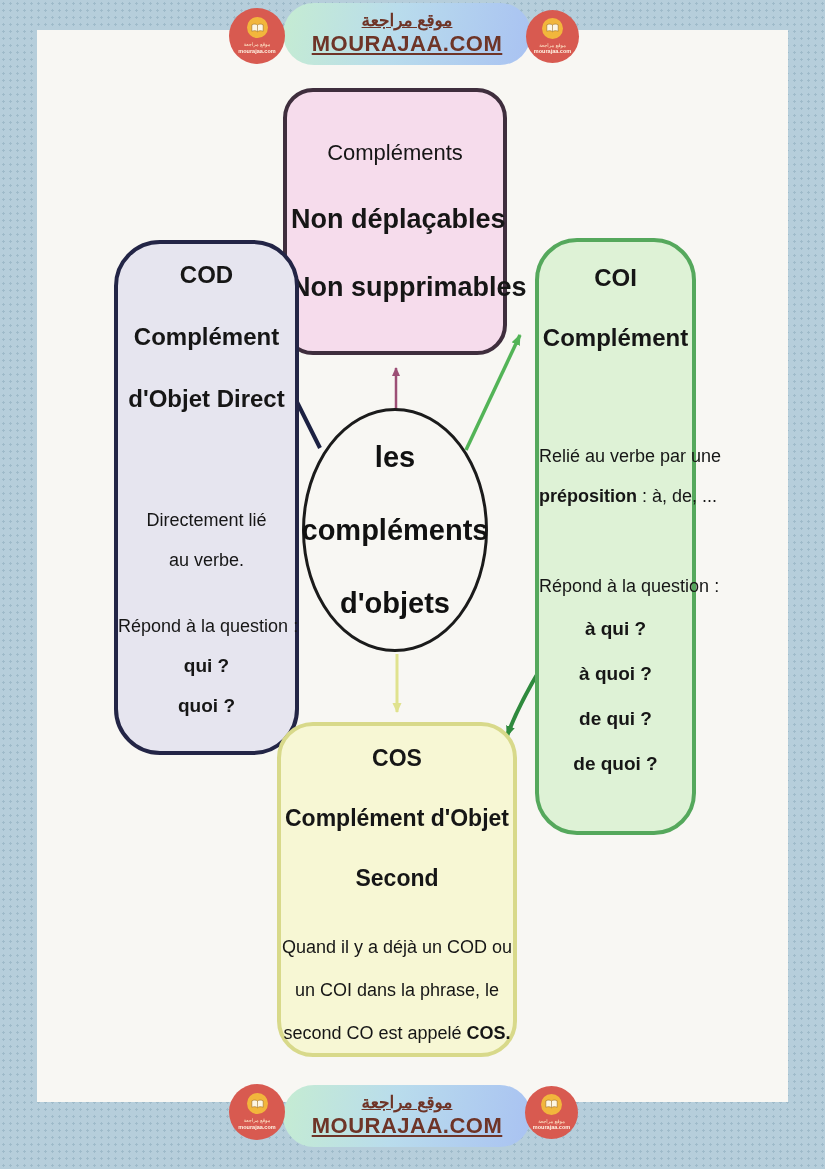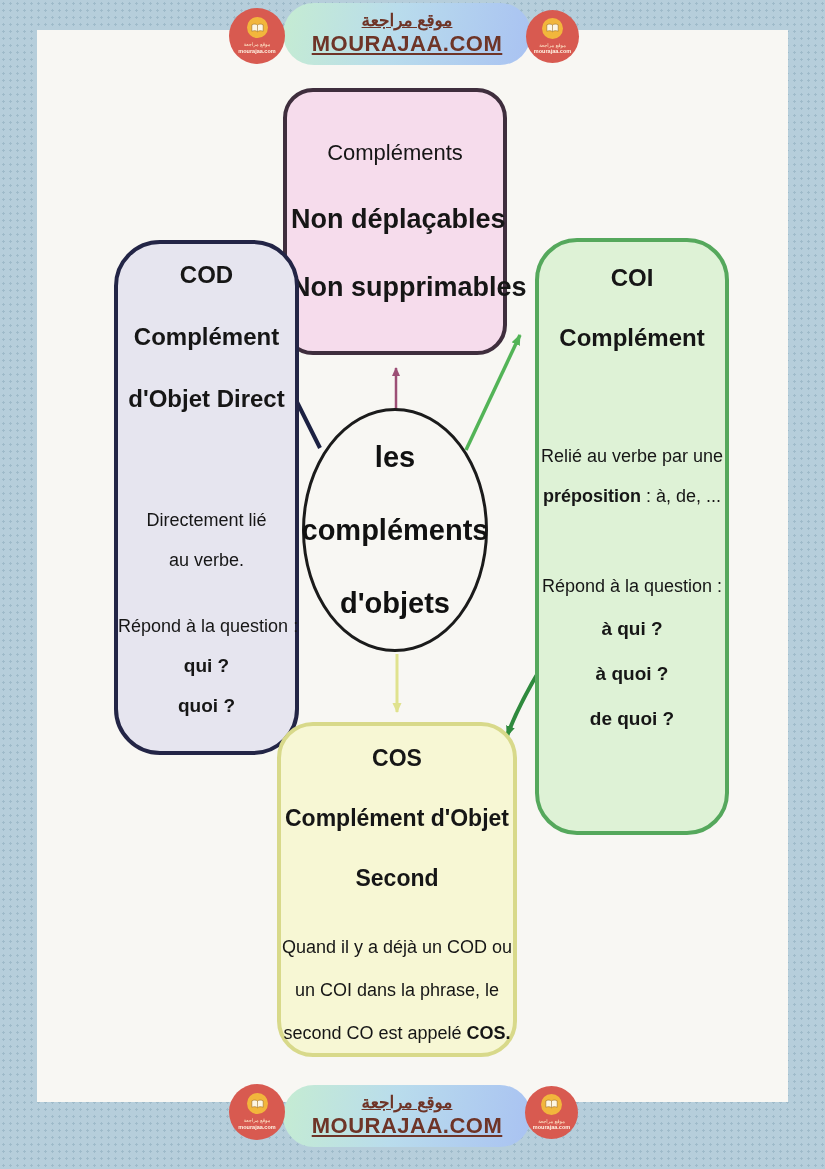--- a/index.html
+++ b/index.html
@@ -68,21 +68,21 @@
     left:67px;top:240px;width:185px;height:515px;
     background:#e6e5ef;border:4px solid #232546;border-radius:46px;
     margin-left:47px;
   }
   .codbox .t{font-size:24px;font-weight:bold;line-height:62px;}
   .codbox .d{font-size:18px;line-height:40px;}
   .codbox .d1{margin-top:70px;}
   .codbox .ql{font-size:18px;line-height:40px;margin-top:26px;}
   .codbox .q{font-size:19px;font-weight:bold;line-height:40px;}
   .coibox{
-    left:535px;top:238px;width:194px;height:597px;
+    left:535px;top:238px;width:161px;height:597px;
     background:#def2d6;border:4px solid #55a85c;border-radius:42px;
     padding-top:6px;
   }
   .coibox .t{font-size:24px;font-weight:bold;line-height:60px;}
   .coibox .d{font-size:18px;line-height:40px;}
   .coibox .d1{margin-top:68px;}
   .coibox .b{font-weight:bold;}
   .coibox .ql{font-size:18px;line-height:40px;margin-top:50px;}
   .coibox .q{font-size:19px;font-weight:bold;line-height:45px;}
   .cosbox{
@@ -155,20 +155,21 @@
   </div>
 
   <div class="box coibox">
     <div class="t nw">COI</div>
     <div class="t nw">Complément</div>
     <div class="d d1 nw">Relié au verbe par une</div>
     <div class="d nw"><span class="b">préposition</span><span> : à, de, ...</span></div>
     <div class="ql nw">Répond à la question :</div>
     <div class="q nw">à qui ?</div>
     <div class="q nw">à quoi ?</div>
+    <div class="q nw">de qui ?</div>
     <div class="q nw">de quoi ?</div>
   </div>
 
   <div class="box cosbox">
     <div class="t nw">COS</div>
     <div class="t nw">Complément d'Objet</div>
     <div class="t nw">Second</div>
     <div class="d d1 nw">Quand il y a déjà un COD ou</div>
     <div class="d nw">un COI dans la phrase, le</div>
     <div class="d nw"><span>second CO est appelé </span><span class="b">COS.</span></div>

